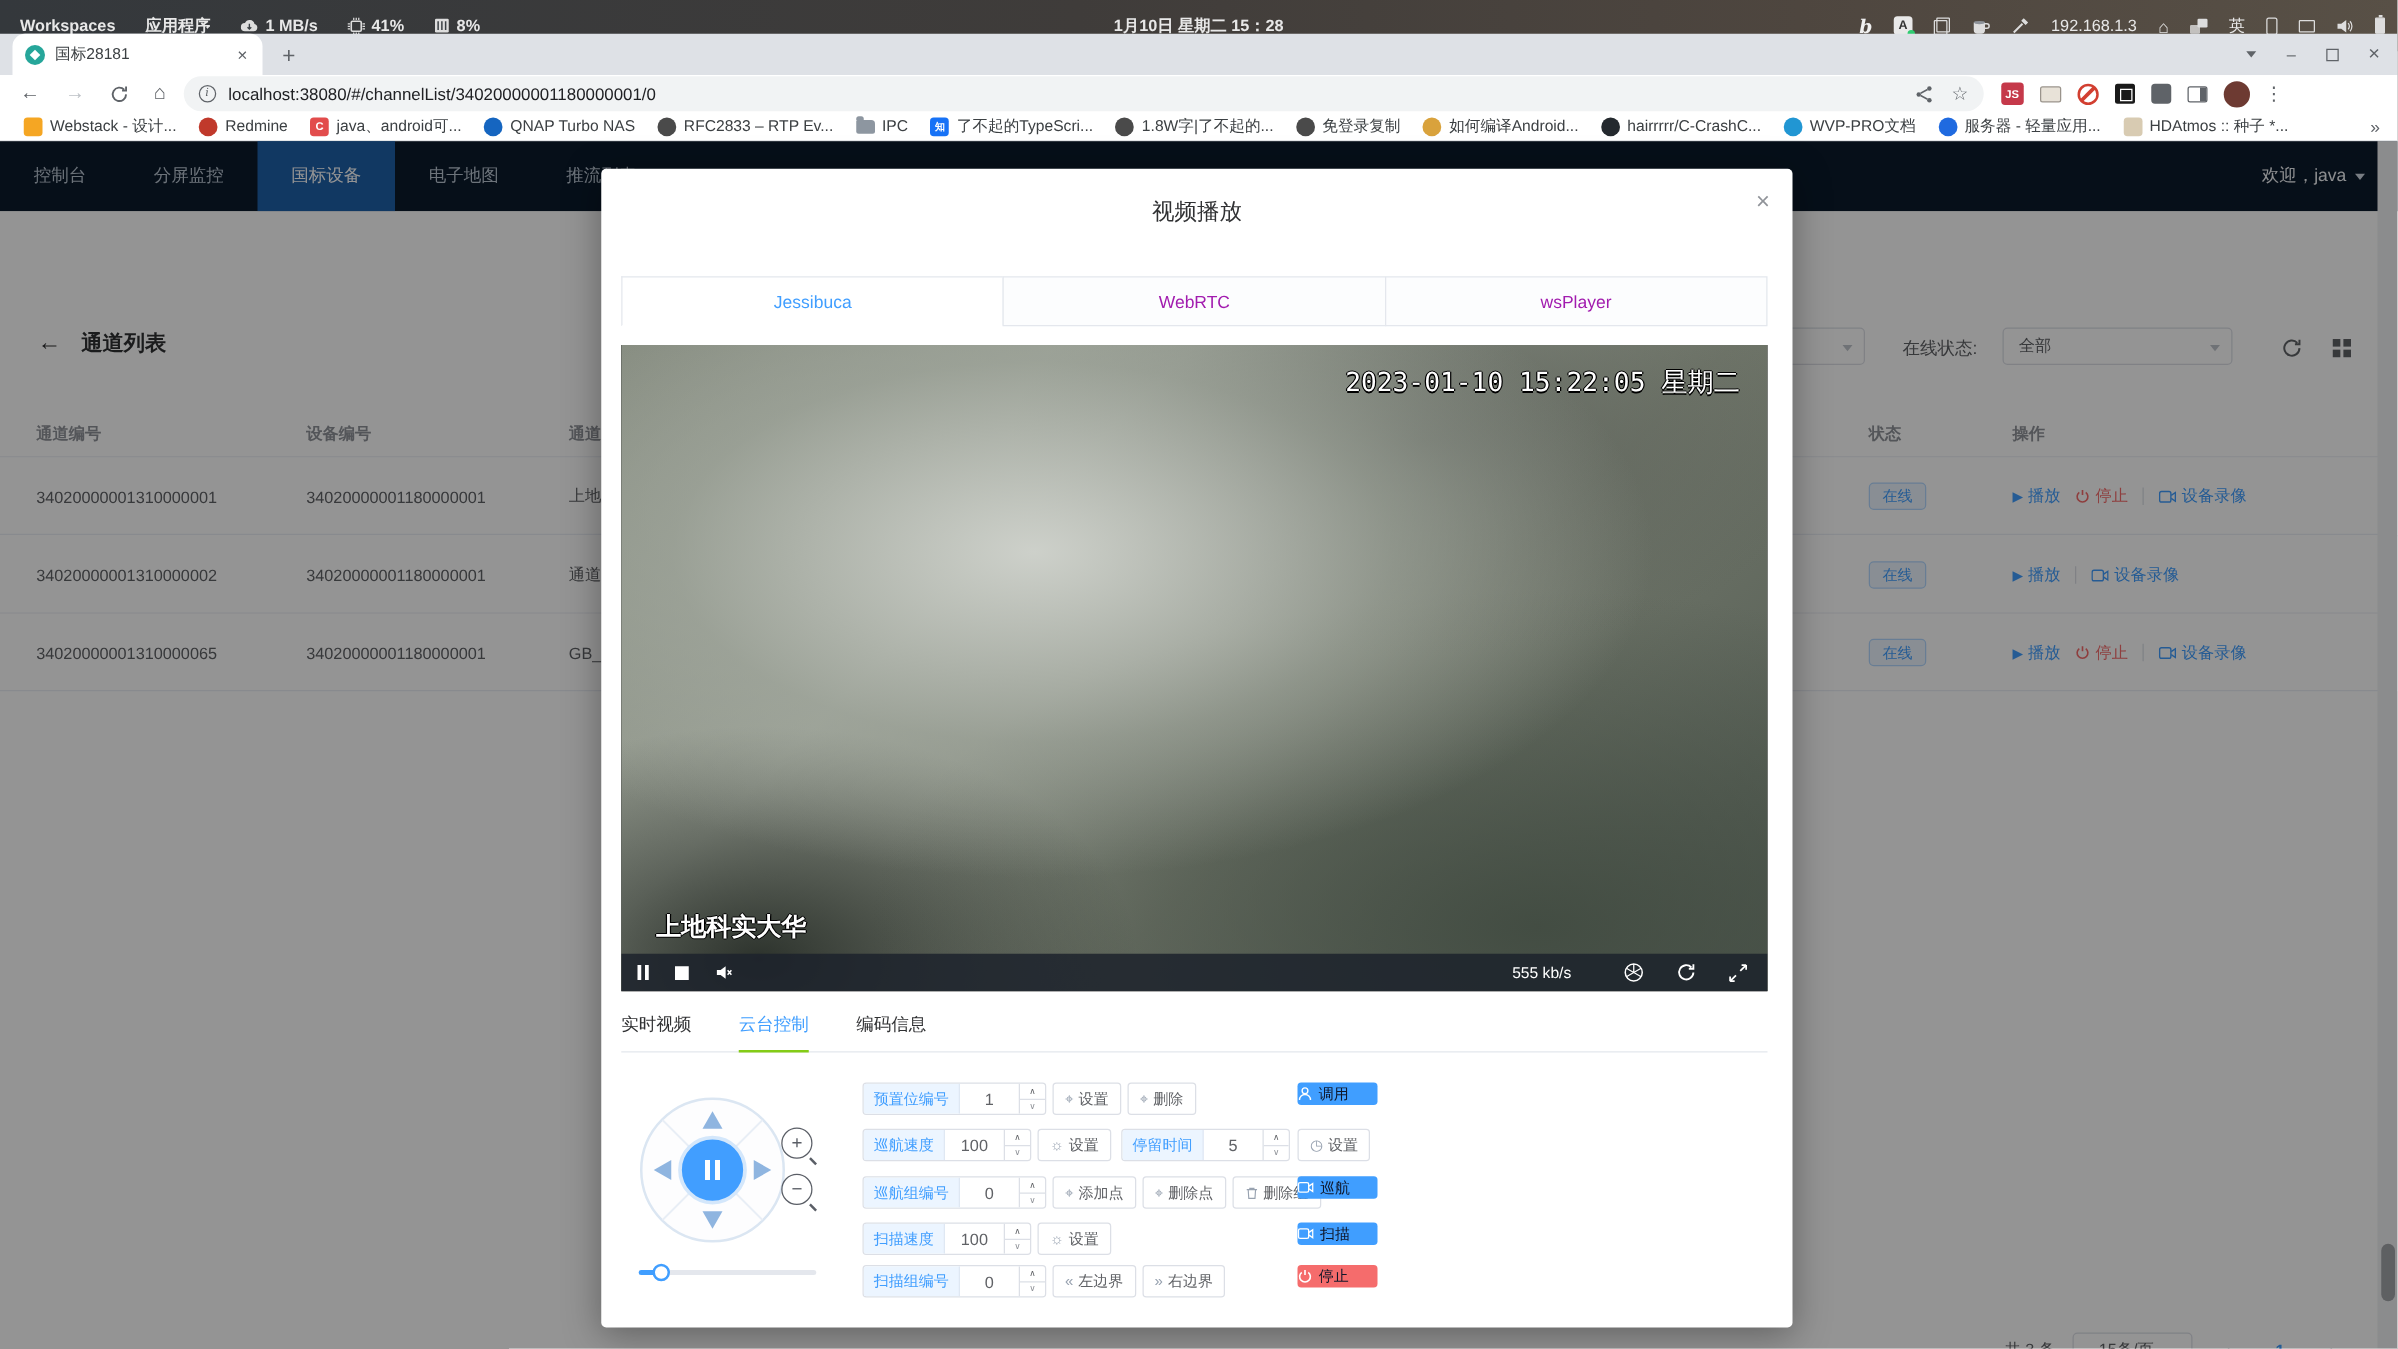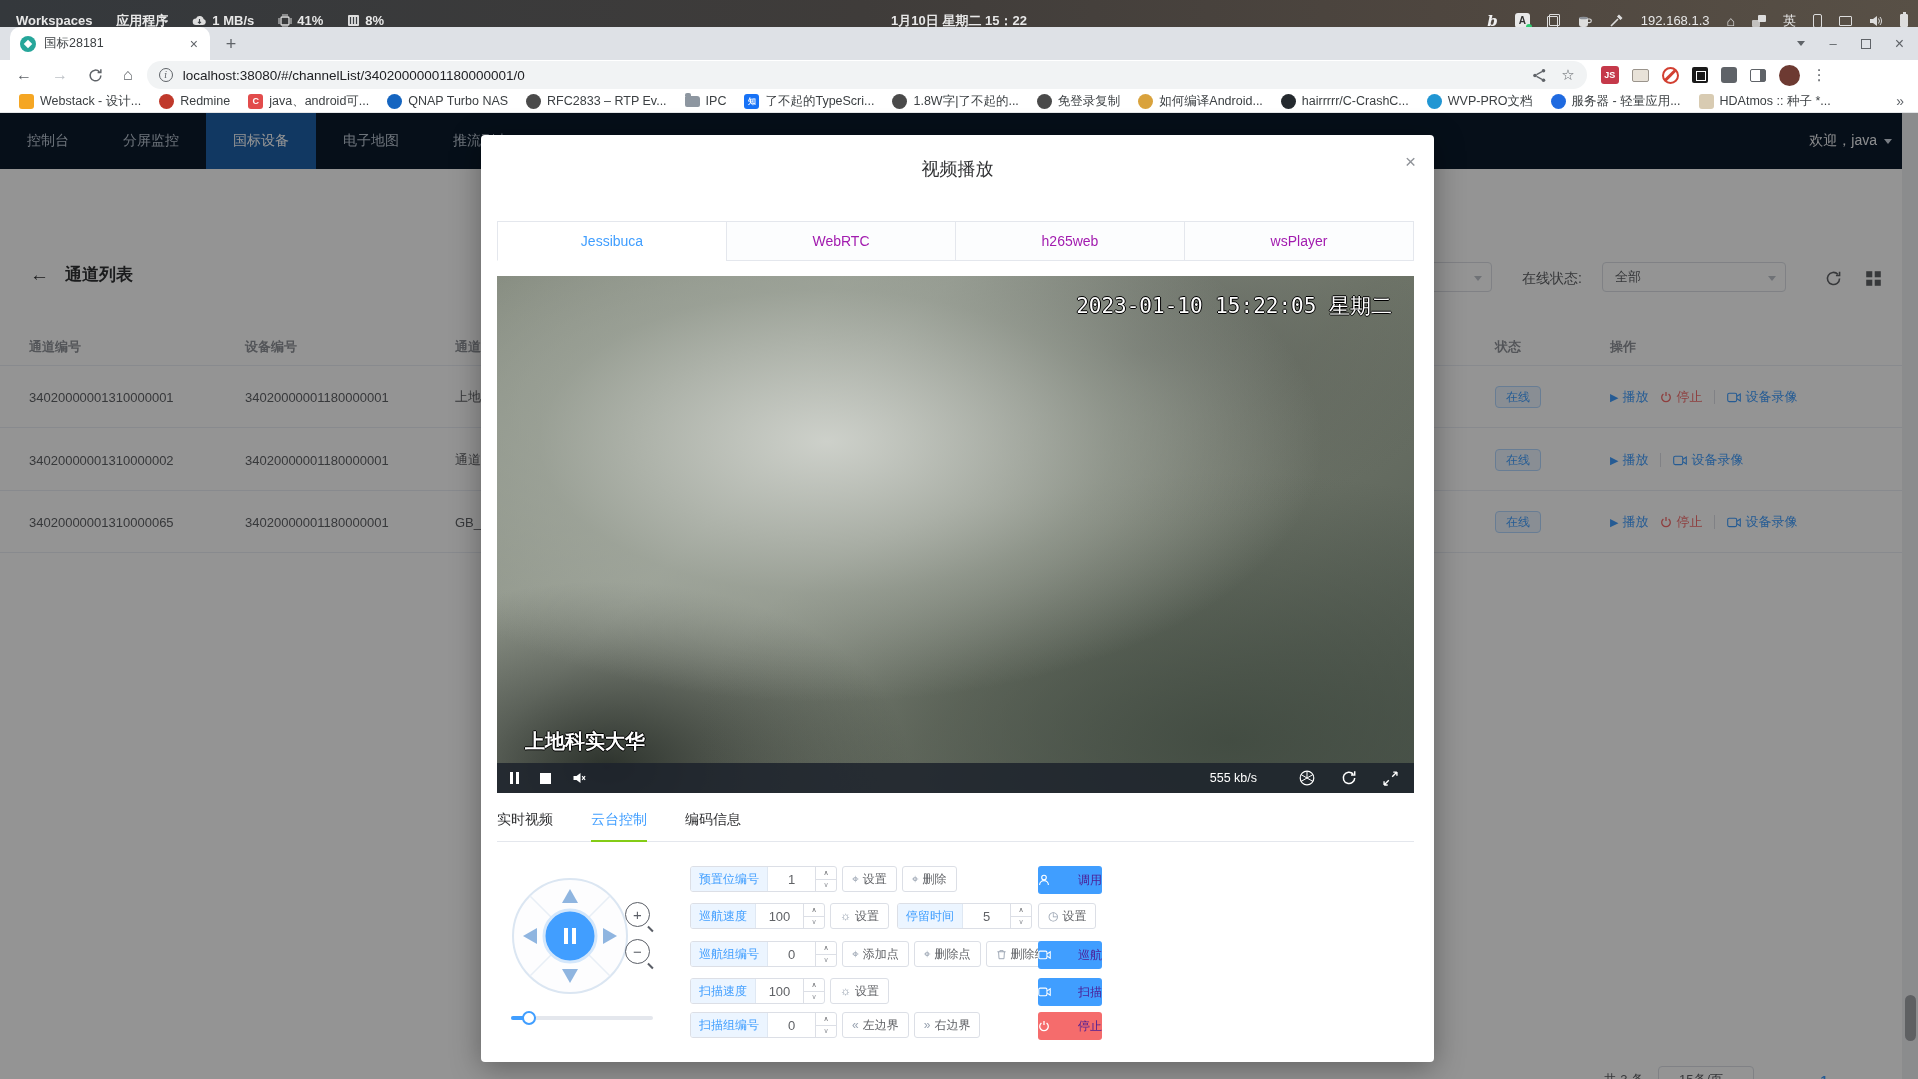--- a/index.html
+++ b/index.html
@@ -138,21 +138,21 @@
 .slider-handle{position:absolute;left:11px;top:-5px;width:14px;height:14px;background:#fff;border:2px solid #409eff;border-radius:50%}
 .ctl-row{position:absolute;left:193px;height:26px;display:flex;align-items:flex-start}
 .grp{display:flex;height:26px;border:1px solid #dcdfe6;border-radius:3px;overflow:hidden;background:#fff}
 .grp-label{background:#ecf5ff;color:#409eff;font-size:12px;display:flex;align-items:center;padding:0 8px;border-right:1px solid #dfe8f3;white-space:nowrap}
 .grp-num{width:47px;display:flex;align-items:center;justify-content:center;font-size:13px;color:#606266}
 .grp-step{width:21px;border-left:1px solid #dcdfe6;display:flex;flex-direction:column}
 .grp-step i{flex:1;display:flex;align-items:center;justify-content:center;font-size:7px;color:#909399;font-style:normal}
 .grp-step i:first-child{border-bottom:1px solid #dcdfe6;color:#606266}
 .mbtn{height:26px;border:1px solid #dcdfe6;background:#fff;border-radius:3px;color:#606266;font-size:12px;display:inline-flex;align-items:center;gap:4px;padding:0 9px;margin-left:5px;white-space:nowrap;cursor:pointer}
 .mbtn .ic{font-size:12px;color:#98a2b0;font-style:normal;line-height:1}
-.act{position:absolute;left:348px;top:0;width:64px;height:28px;border:none;border-radius:3px;color:#4c1d95;font-size:12px;display:flex;align-items:center;justify-content:space-between;gap:5px;cursor:pointer}
+.act{position:absolute;left:348px;top:0;width:64px;height:18px;border:none;border-radius:3px;color:#0f172a;font-size:12px;display:flex;align-items:center;justify-content:flex-start;gap:5px;cursor:pointer}
 .act.blue{background:#409eff}.act.red{background:#f56c6c}
 .pos348{position:absolute;left:348px;top:0;margin-left:0}
 .r1{top:16px}.r2{top:53px}.r3{top:91px}.r4{top:128px}.r5{top:162px}
 .g2{margin-left:8px}
 </style>
 </head>
 <body>
 
 <div class="sysbar">
   <div class="sys-left">
@@ -174,21 +174,21 @@
     </span>
     <span class="sys-stat">
       <svg width="13" height="13" viewBox="0 0 13 13">
           <rect x="1" y="1" width="11" height="11" rx="1" fill="#ddd"></rect>
           <path d="M3.5 3v7M6.5 3v7M9.5 3v7" stroke="#3a3f44" stroke-width="1.2"></path>
         </svg>
       <span>8%</span>
     </span>
   </div>
   <div class="sys-center">
-    <span>1月10日 星期二  15：22</span>
+    <span>1月10日 星期二  15：28</span>
   </div>
   <div class="sys-right">
     <span class="bing-b">b</span>
     <span class="notes-ic">
         <span>A</span>
         <i></i>
       </span>
     <span class="copy-ic"></span>
     <svg width="15" height="14" viewBox="0 0 15 14">
         <path d="M2 4h9v6a3 3 0 0 1-3 3H5a3 3 0 0 1-3-3z" fill="#ddd"></path>
@@ -469,21 +469,20 @@
   <div class="overlay"></div>
 </div>
 
 <div class="modal">
   <div class="m-title">视频播放</div>
   <div class="m-close">×</div>
 
   <div class="p-tabs">
     <div class="p-tab active">Jessibuca</div>
     <div class="p-tab">WebRTC</div>
-    <div class="p-tab">h265web</div>
     <div class="p-tab">wsPlayer</div>
   </div>
 
   <div class="video">
     <div class="vid-blur"></div>
     <div class="vts">2023-01-10 15:22:05 星期二</div>
     <div class="vwm">上地科实大华</div>
     <div class="vbar">
       <div class="vbar-l">
         <span class="pause-ic">

